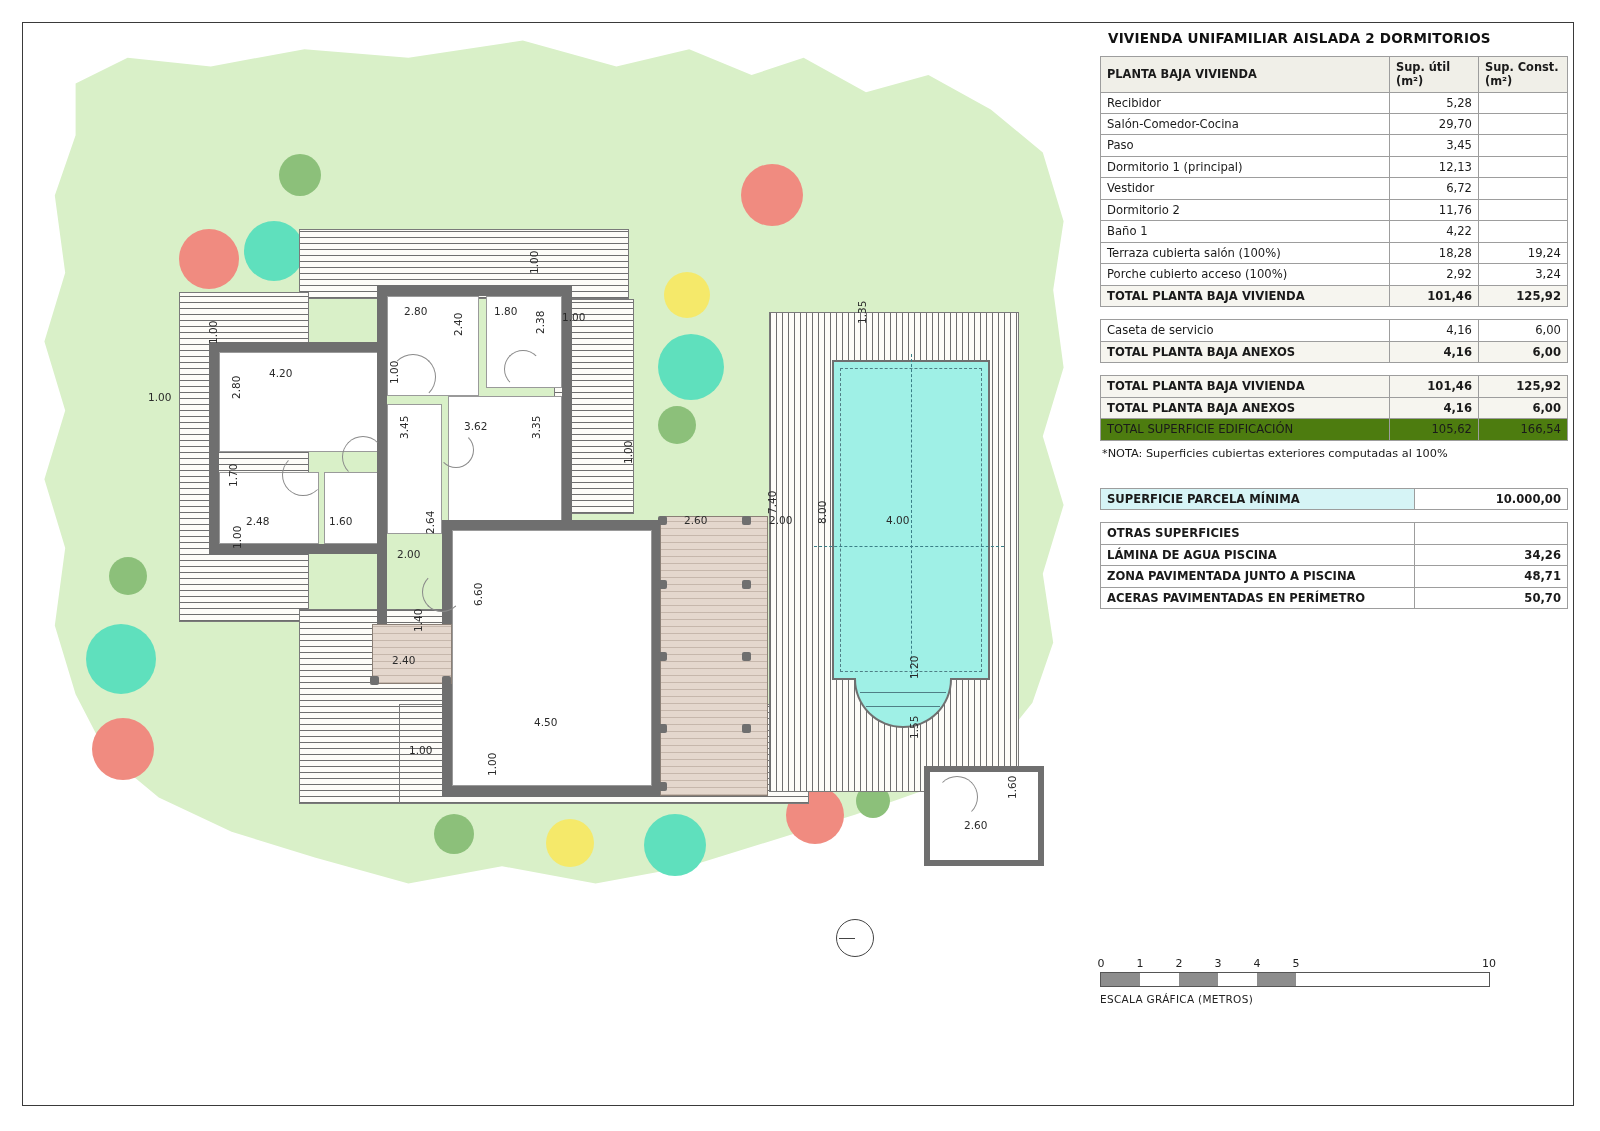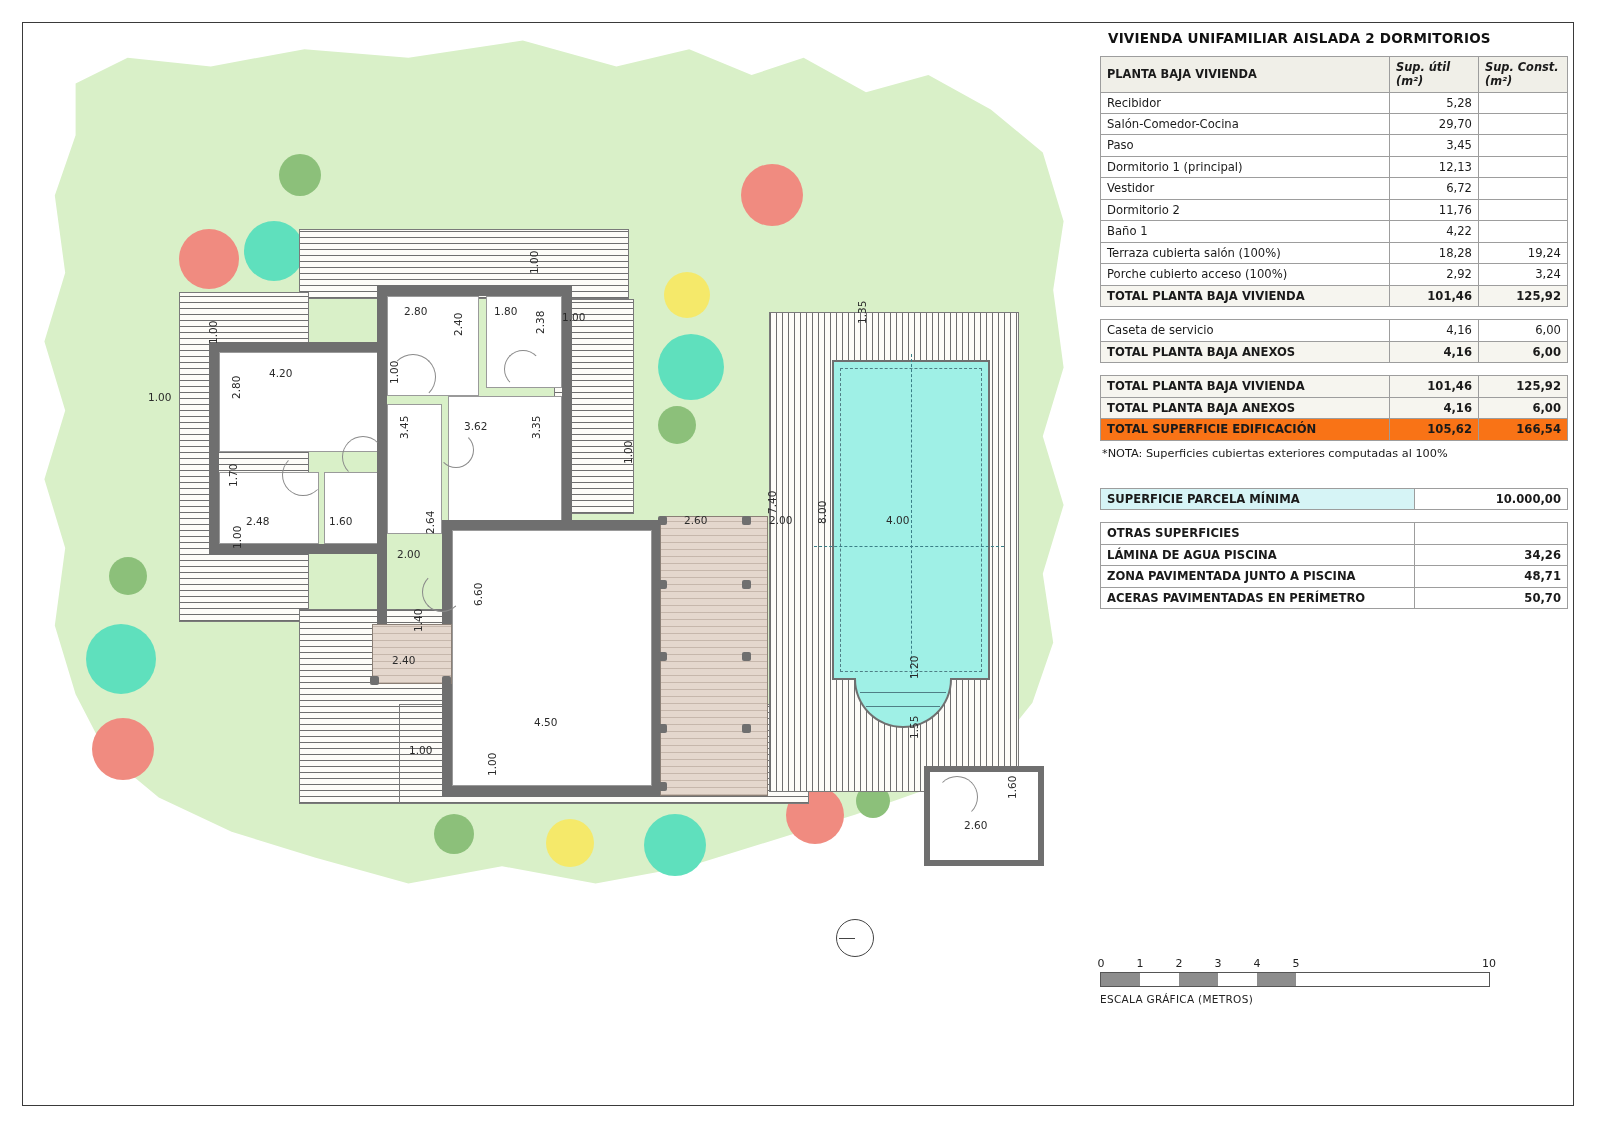--- a/index.html
+++ b/index.html
@@ -40,23 +40,23 @@
   .north{position:absolute;width:36px;height:36px;border:1.2px solid #444;border-radius:50%;}
   .north:after{content:"";position:absolute;left:50%;top:50%;width:16px;height:1.2px;background:#444;transform:translate(-100%,0);}
 
   
   #right{position:absolute;left:1100px;top:24px;width:455px;}
   .title{font-weight:bold;font-size:13.5px;letter-spacing:.2px;color:#111;margin:6px 0 10px 8px;}
   table.tb{border-collapse:collapse;width:468px;font-size:11.6px;color:#1a1a1a;margin-bottom:12px;}
   table.tb td,table.tb th{border:1px solid #9d9d9d;padding:3px 6px;line-height:1.25;}
   table.tb th{background:#f0efe8;font-weight:bold;text-align:left;font-size:11.4px;}
   .num{text-align:right;width:76px;}
-  .hd2{text-align:center;font-style:italic;}
+  .hd2{text-align:center;}
   tr.tot td{font-weight:bold;background:#f6f5ef;}
-  tr.totc td{font-weight:bold;background:#f97316;}
+  tr.totc td{font-weight:normal;background:#4d7c0f;}
   .note{font-size:11.3px;color:#1a1a1a;margin:-6px 0 28px 2px;}
   .onecell{font-weight:bold;}
   .cyan{background:#d6f4f6;}
   .scalewrap{position:absolute;left:1100px;top:972px;width:400px;}
   .scalebar{position:relative;height:15px;width:390px;border:1px solid #555;box-sizing:border-box;background:#fff;}
   .seg{position:absolute;top:0;height:100%;background:#8d8d8d;}
   .snum{position:absolute;font-size:11px;color:#222;top:-16px;transform:translateX(-50%);}
   .slabel{font-size:10.5px;color:#222;margin-top:6px;letter-spacing:.3px;}
 </style>
 </head>

